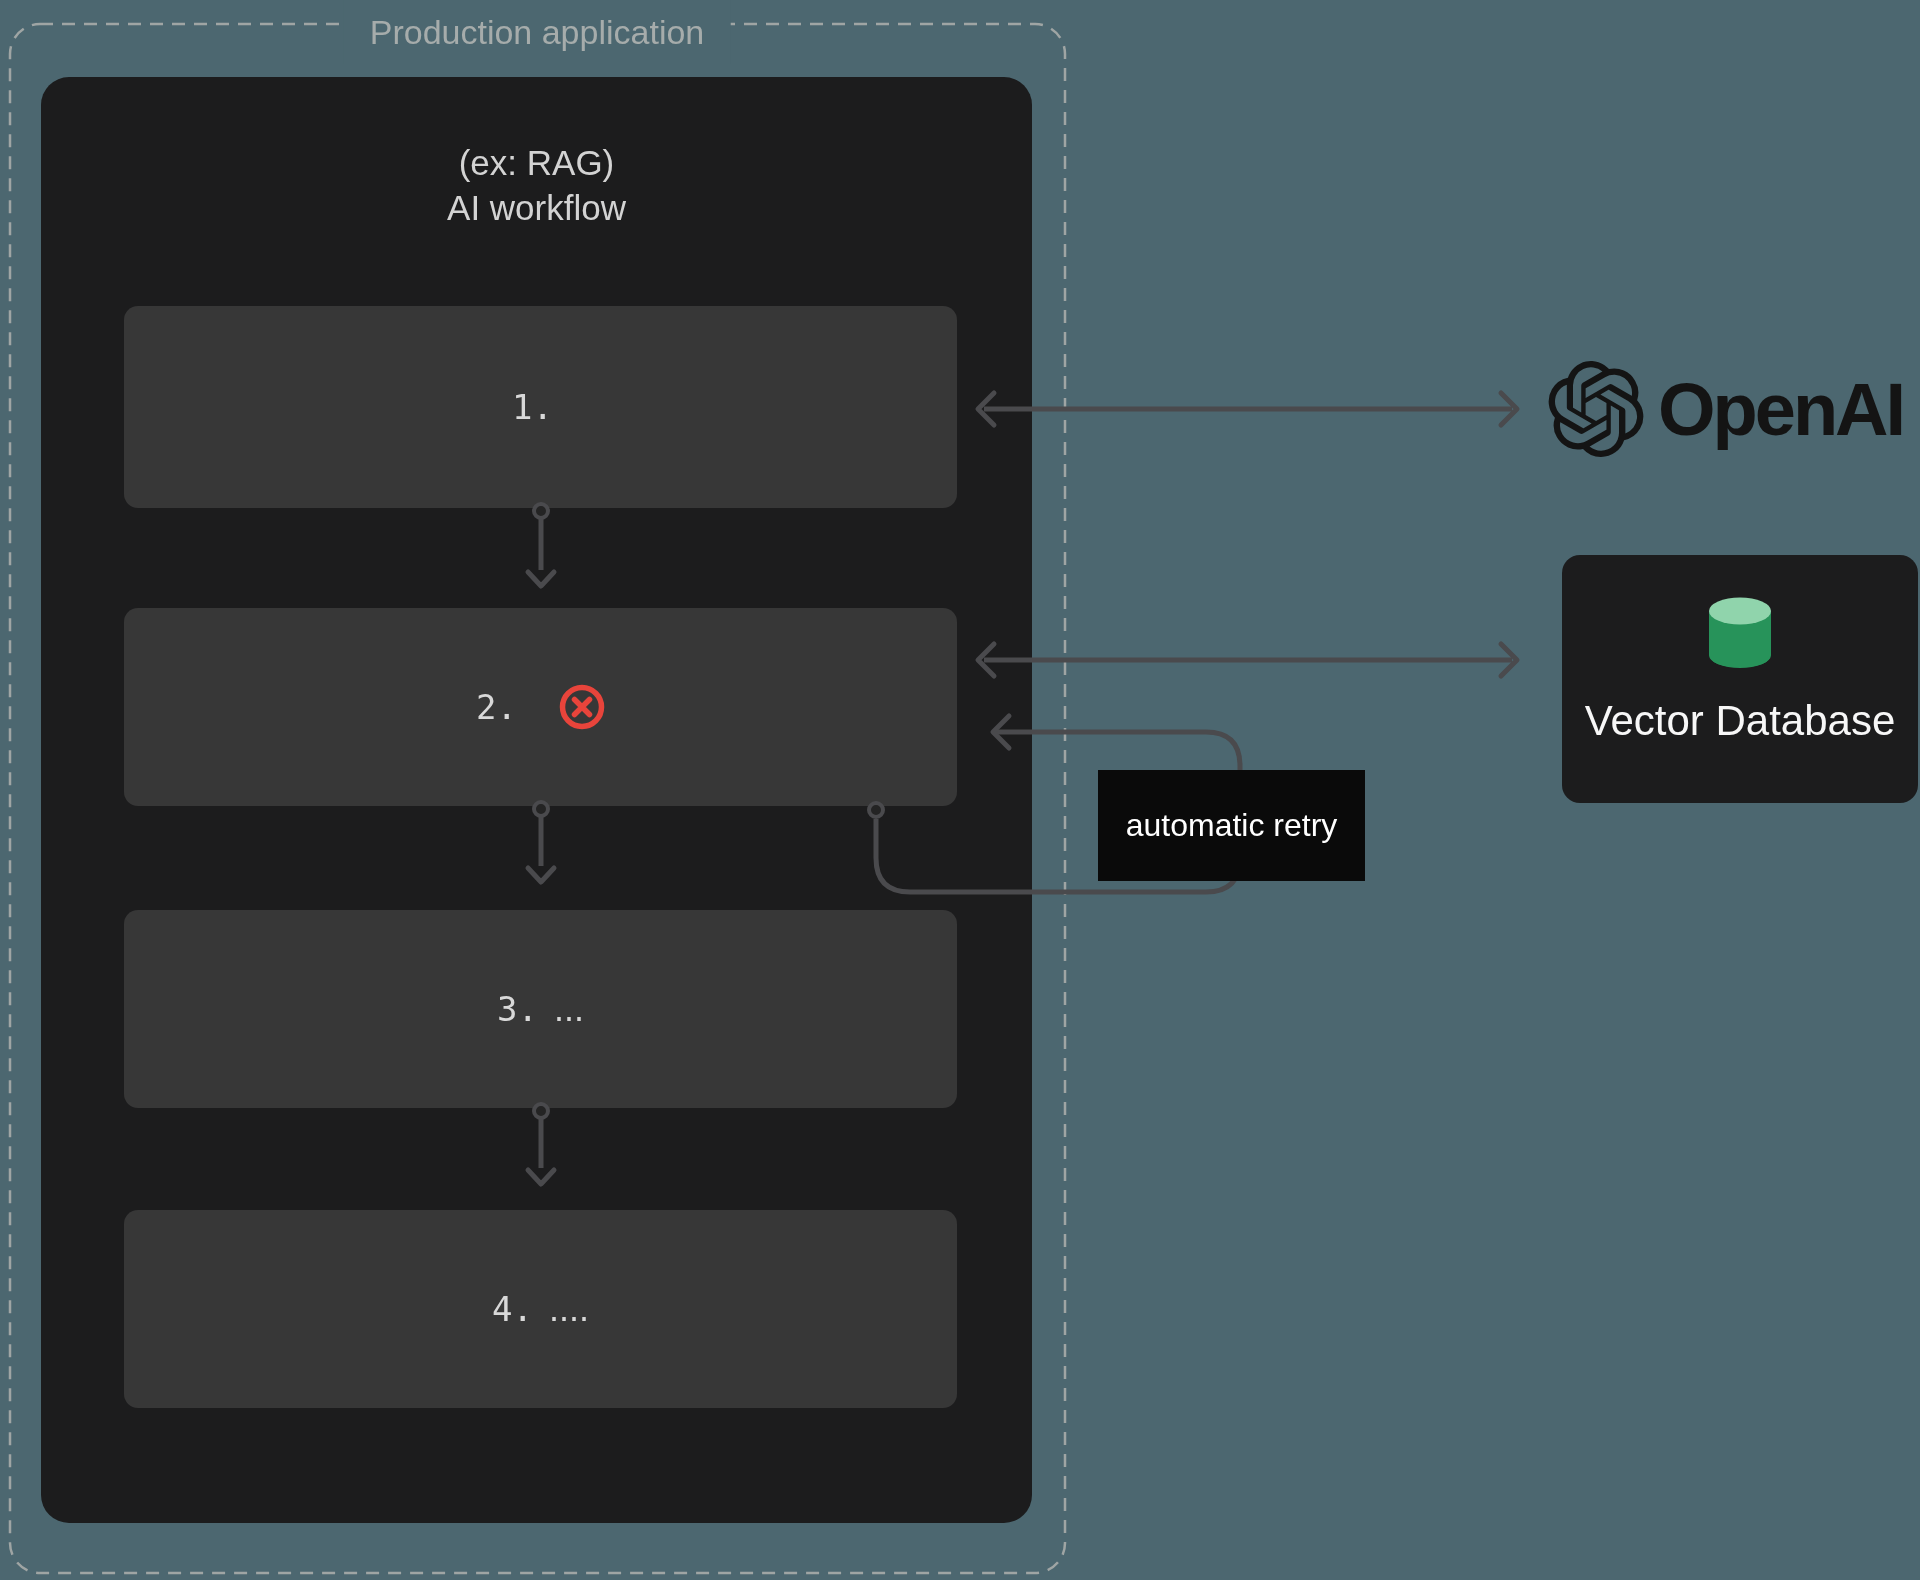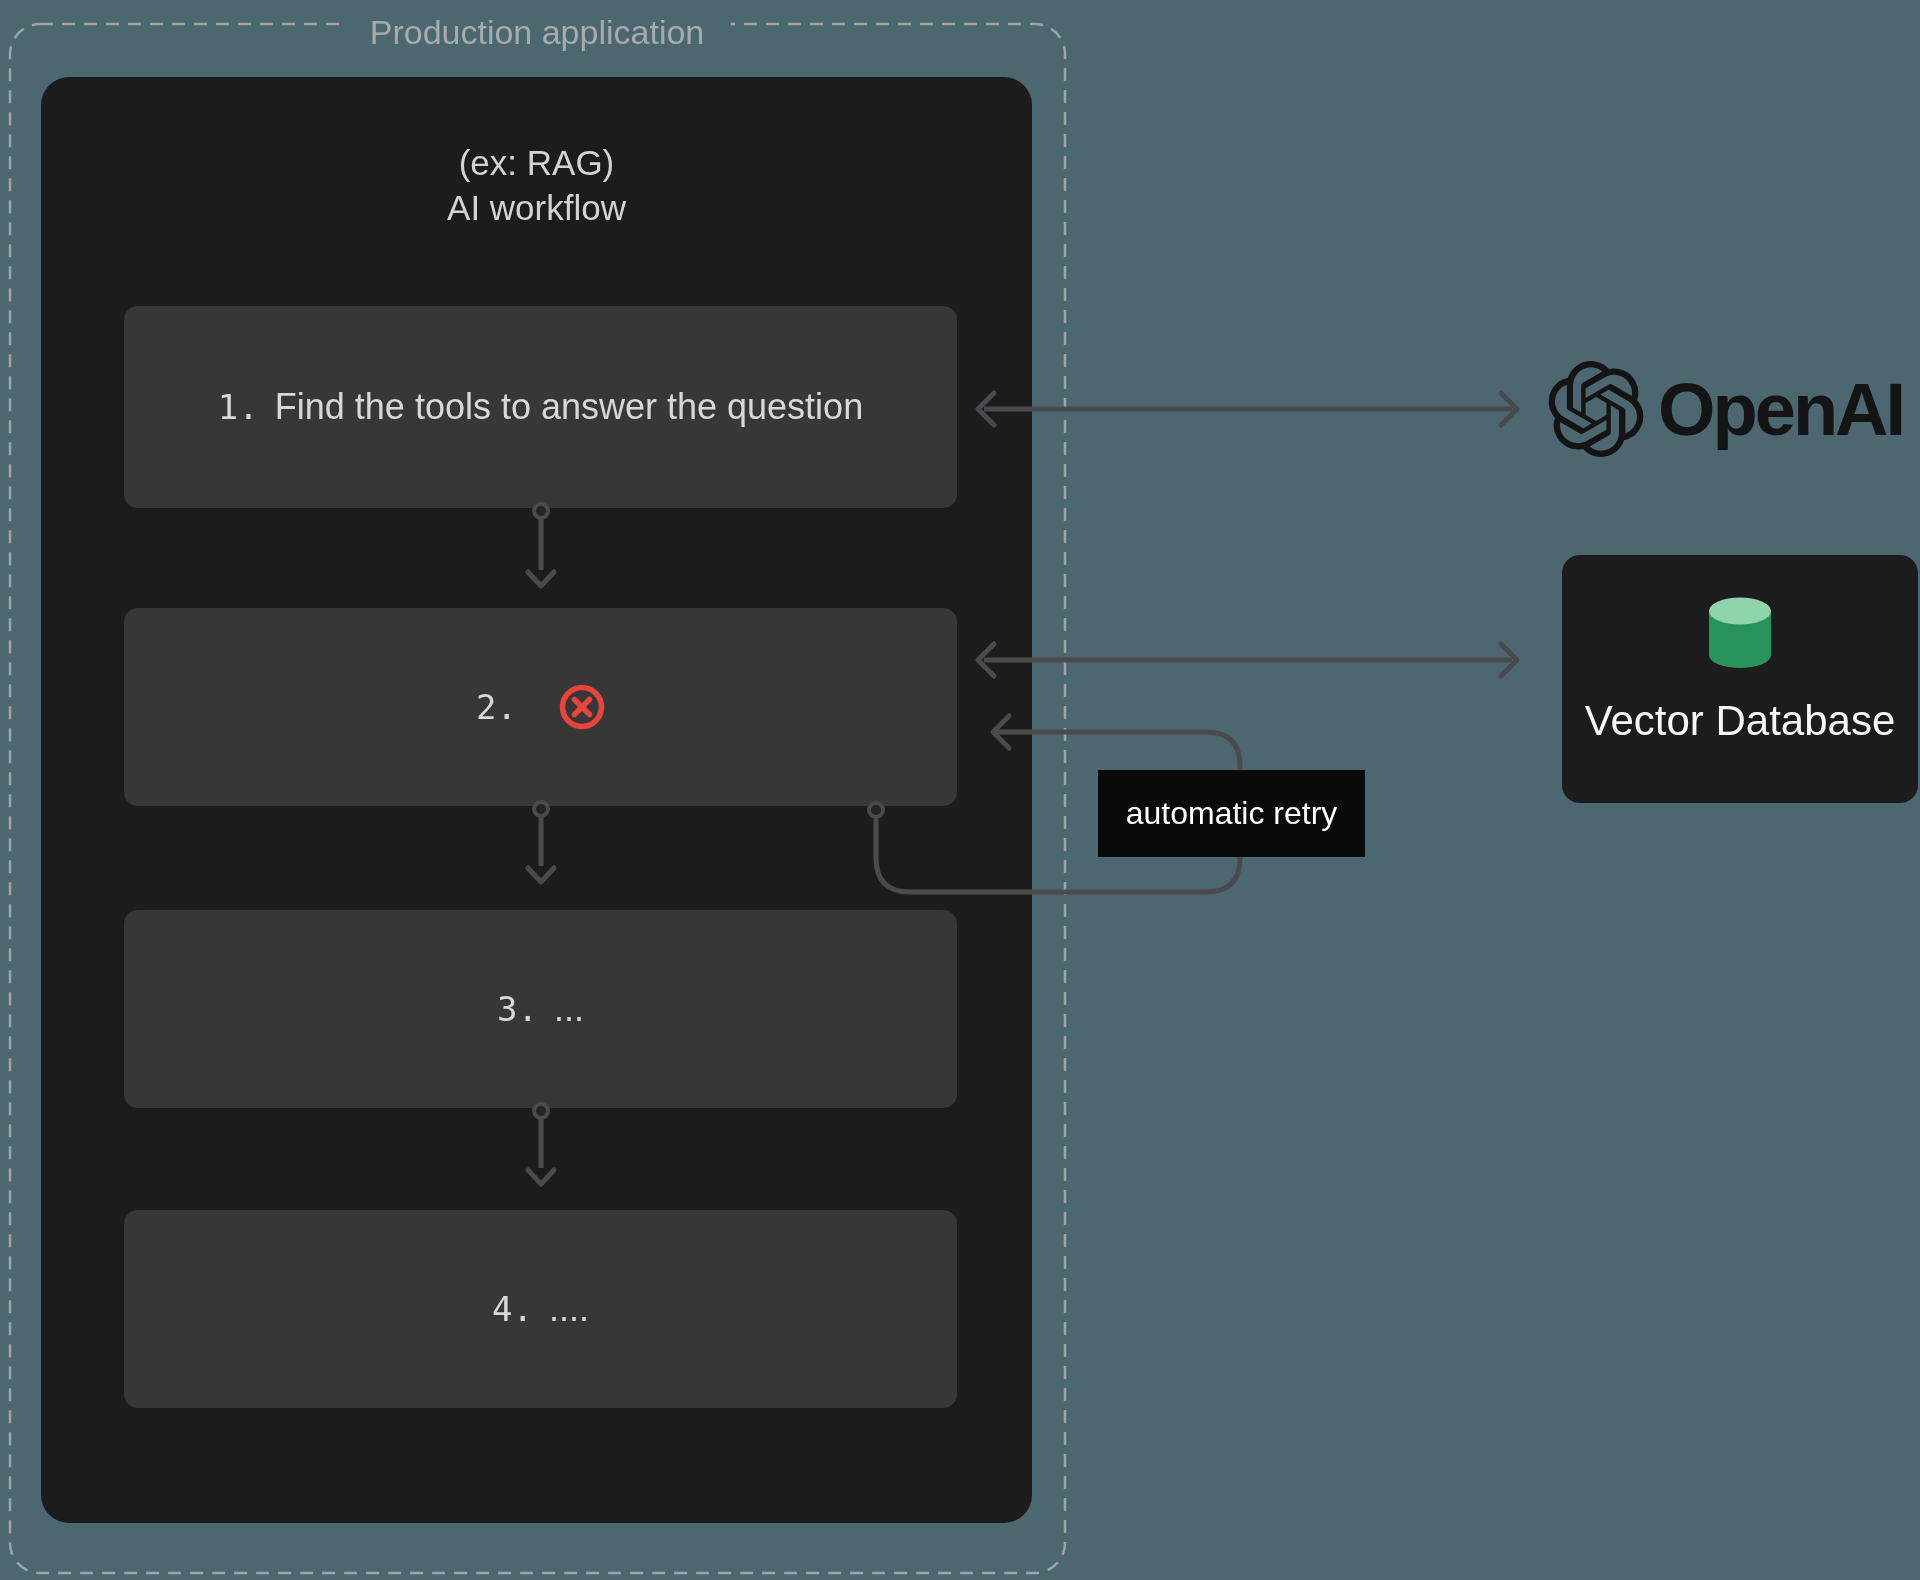--- a/index.html
+++ b/index.html
@@ -57,21 +57,21 @@
   .step .err { margin-left:26px; display:flex; }
   #step-0 { top:306px; height:202px; }
   #step-1 { top:608px; height:198px; }
   #step-2 { top:910px; height:198px; }
   #step-3 { top:1210px; height:198px; }
   
   #wires { position:absolute; left:0; top:0; z-index:3; pointer-events:none; }
   
   .retry-box {
     position:absolute; left:1098px; top:770px;
-    width:267px; height:87px;
+    width:267px; height:111px;
     background:#0a0a0a;
     display:flex; align-items:center; justify-content:center;
     color:#ffffff; font-size:32px;
     z-index:4;
   }
   
   .openai {
     position:absolute; left:1548px; top:361px; height:96px;
     display:flex; align-items:center;
     z-index:2;
@@ -106,21 +106,20 @@
 
   <div class="dark-panel"></div>
 
   <div class="wf-title">
     <div>(ex: RAG)</div>
     <div>AI workflow</div>
   </div>
 
   <div class="step" id="step-0">
     <span class="num">1.</span>
-    <span class="lbl">Find the tools to answer the question</span>
   </div>
 
   <div class="step" id="step-1">
     <span class="num">2.</span>
     <span class="err">
       <svg width="46" height="46" viewBox="0 0 46 46">
         <circle cx="23" cy="23" r="19.5" fill="none" stroke="#e8443b" stroke-width="5.5"></circle>
         <path d="M15.5 15.5 L30.5 30.5 M30.5 15.5 L15.5 30.5" stroke="#e8443b" stroke-width="5.5" stroke-linecap="round"></path>
       </svg>
     </span>

